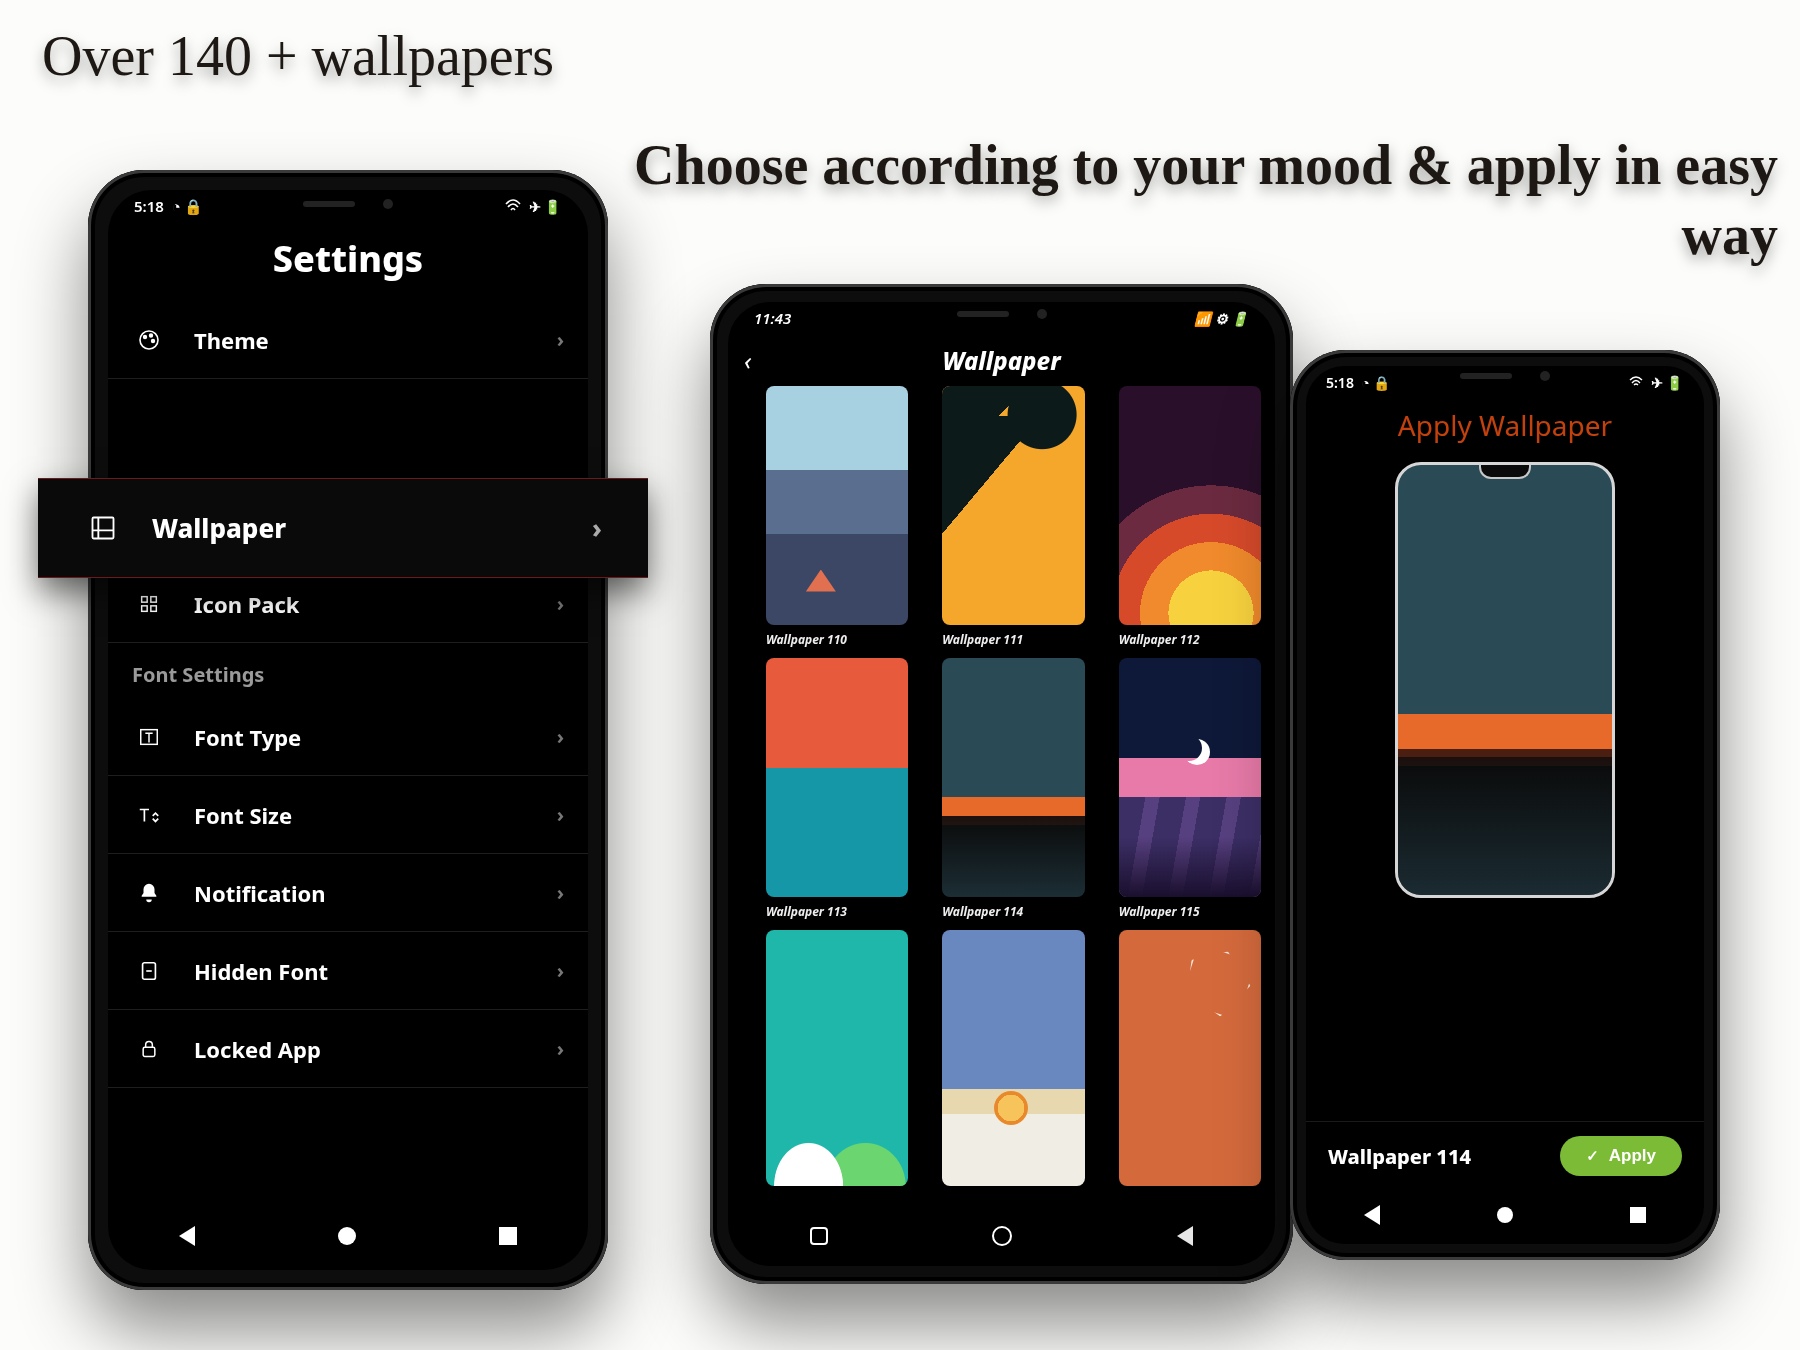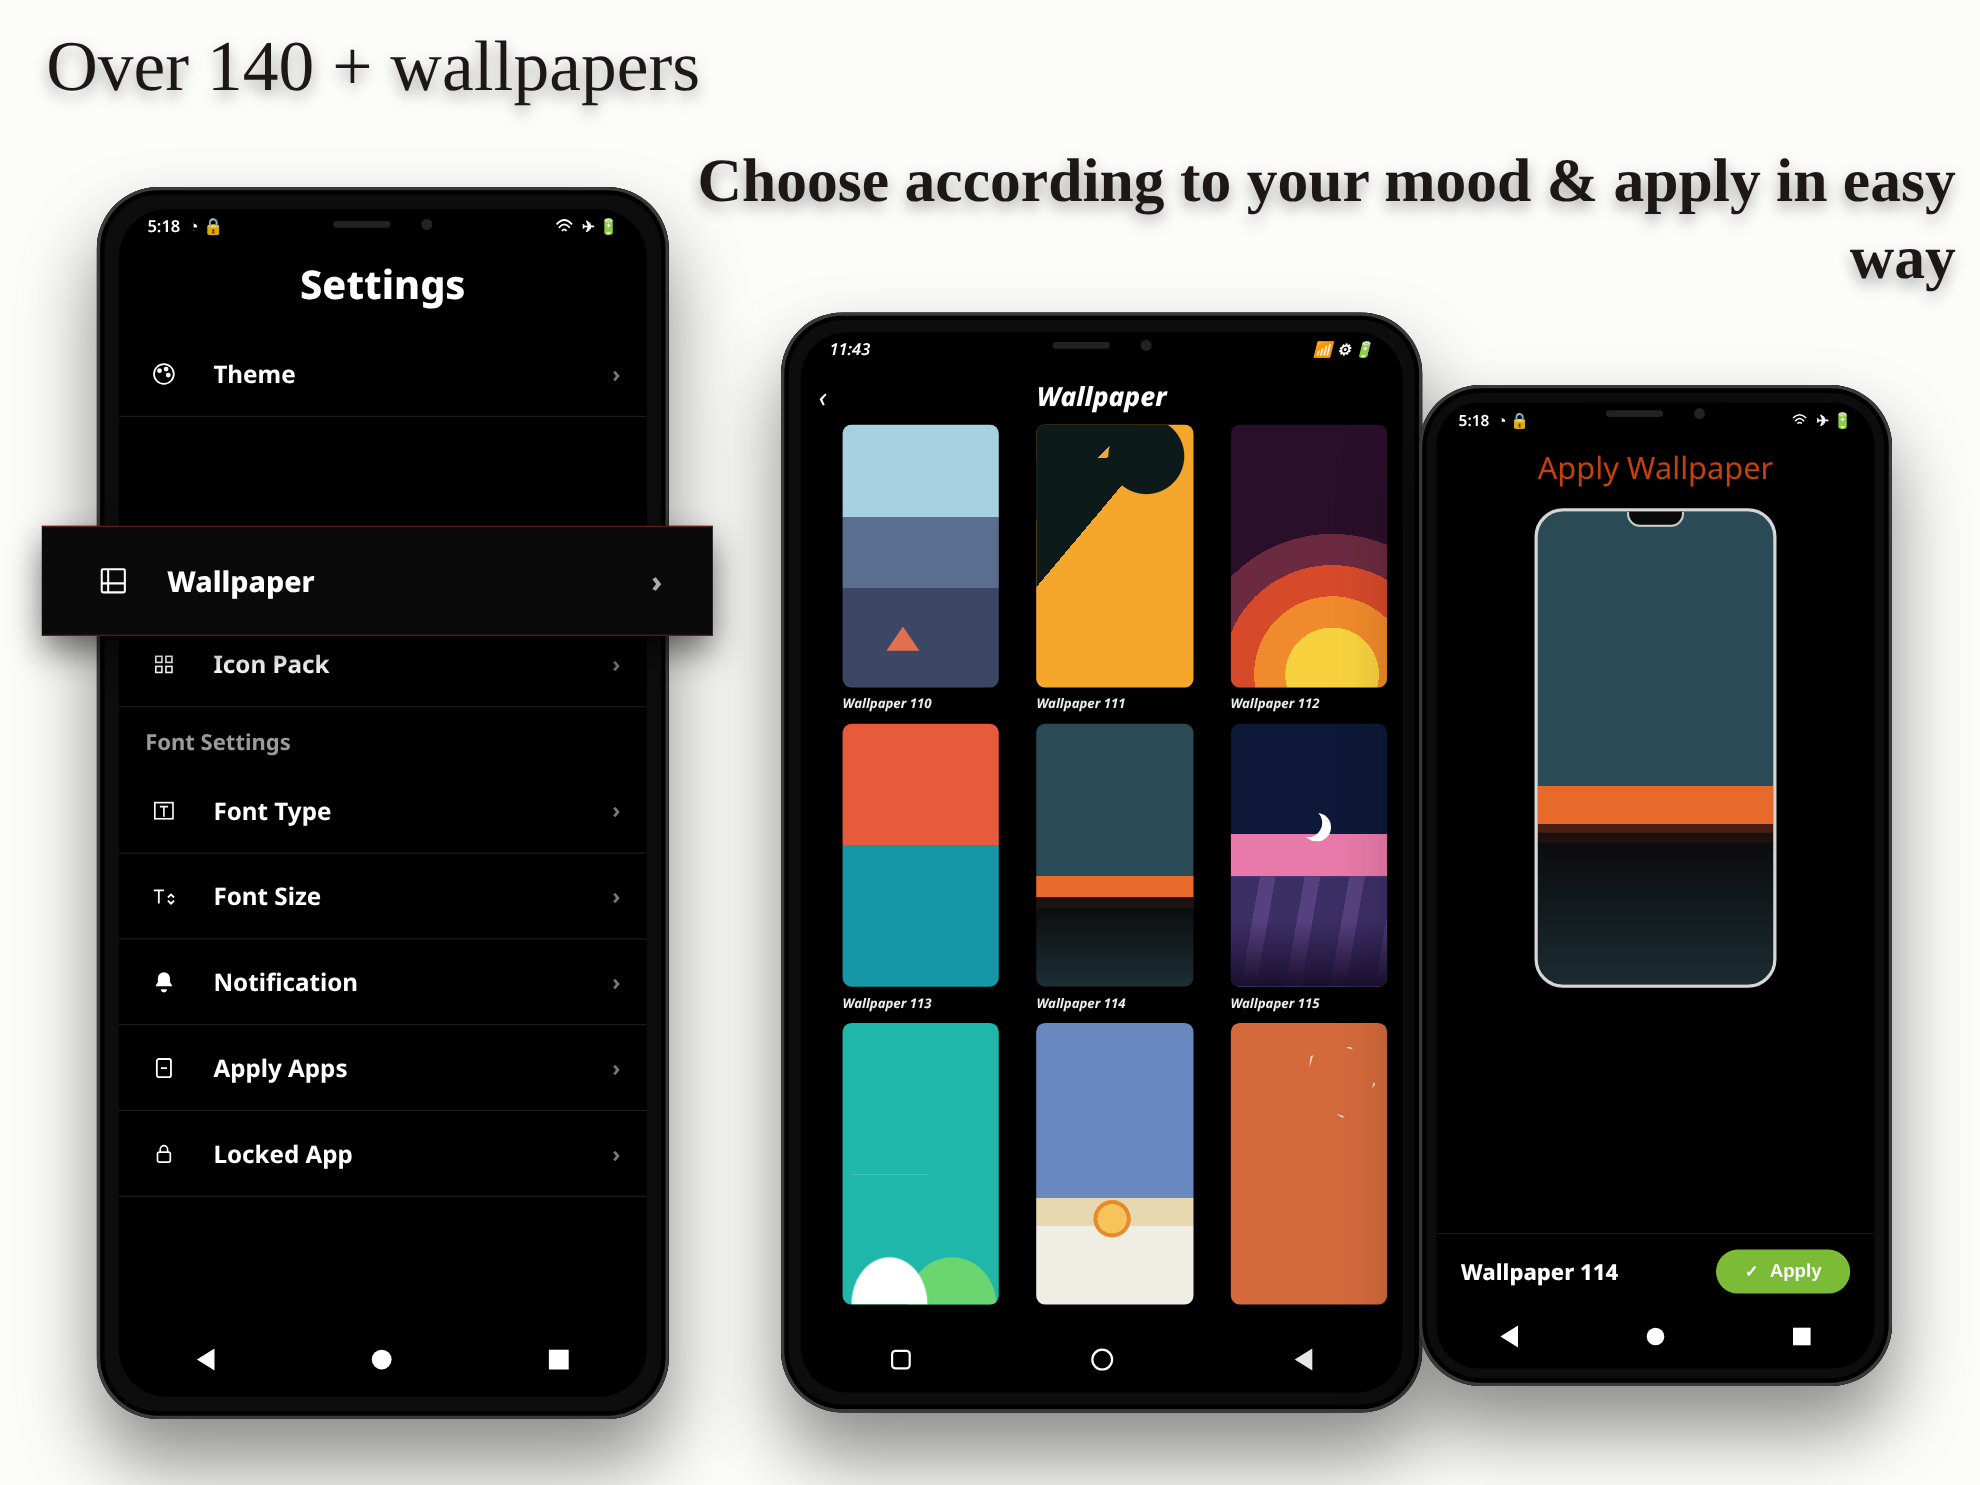--- a/index.html
+++ b/index.html
@@ -21,21 +21,21 @@
     background:var(--bg);
     font-family: "Segoe UI", system-ui, sans-serif;
     position:relative;
     overflow:hidden;
   }
   
   .headline{
     position:absolute;
     left:42px; top:24px;
     font-family:"Times New Roman", Georgia, serif;
-    font-size:65px;
+    font-size:56px;
     color:var(--ink);
     text-shadow:0 6px 14px rgba(0,0,0,.35);
   }
   .subline{
     position:absolute;
     right:22px; top:130px;
     width:1170px;
     font-family:"Times New Roman", Georgia, serif;
     font-size:56px;
     font-weight:600;
@@ -333,21 +333,21 @@
         <span class="chev">›</span>
       </div>
 
       <div class="row">
         <span class="ico">
           <svg width="22" height="22" viewBox="0 0 24 24" fill="none" stroke="#fff" stroke-width="1.8">
               <rect x="5" y="3" width="14" height="18" rx="2"></rect>
               <path d="M9 12h6"></path>
             </svg>
         </span>
-        <span>Apply Apps</span>
+        <span>Hidden Font</span>
         <span class="chev">›</span>
       </div>
 
       <div class="row">
         <span class="ico">
           <svg width="20" height="22" viewBox="0 0 24 24" fill="none" stroke="#fff" stroke-width="1.8">
               <rect x="5" y="10" width="14" height="11" rx="2"></rect>
               <path d="M8 10V7a4 4 0 118 0v3"></path>
             </svg>
         </span>

